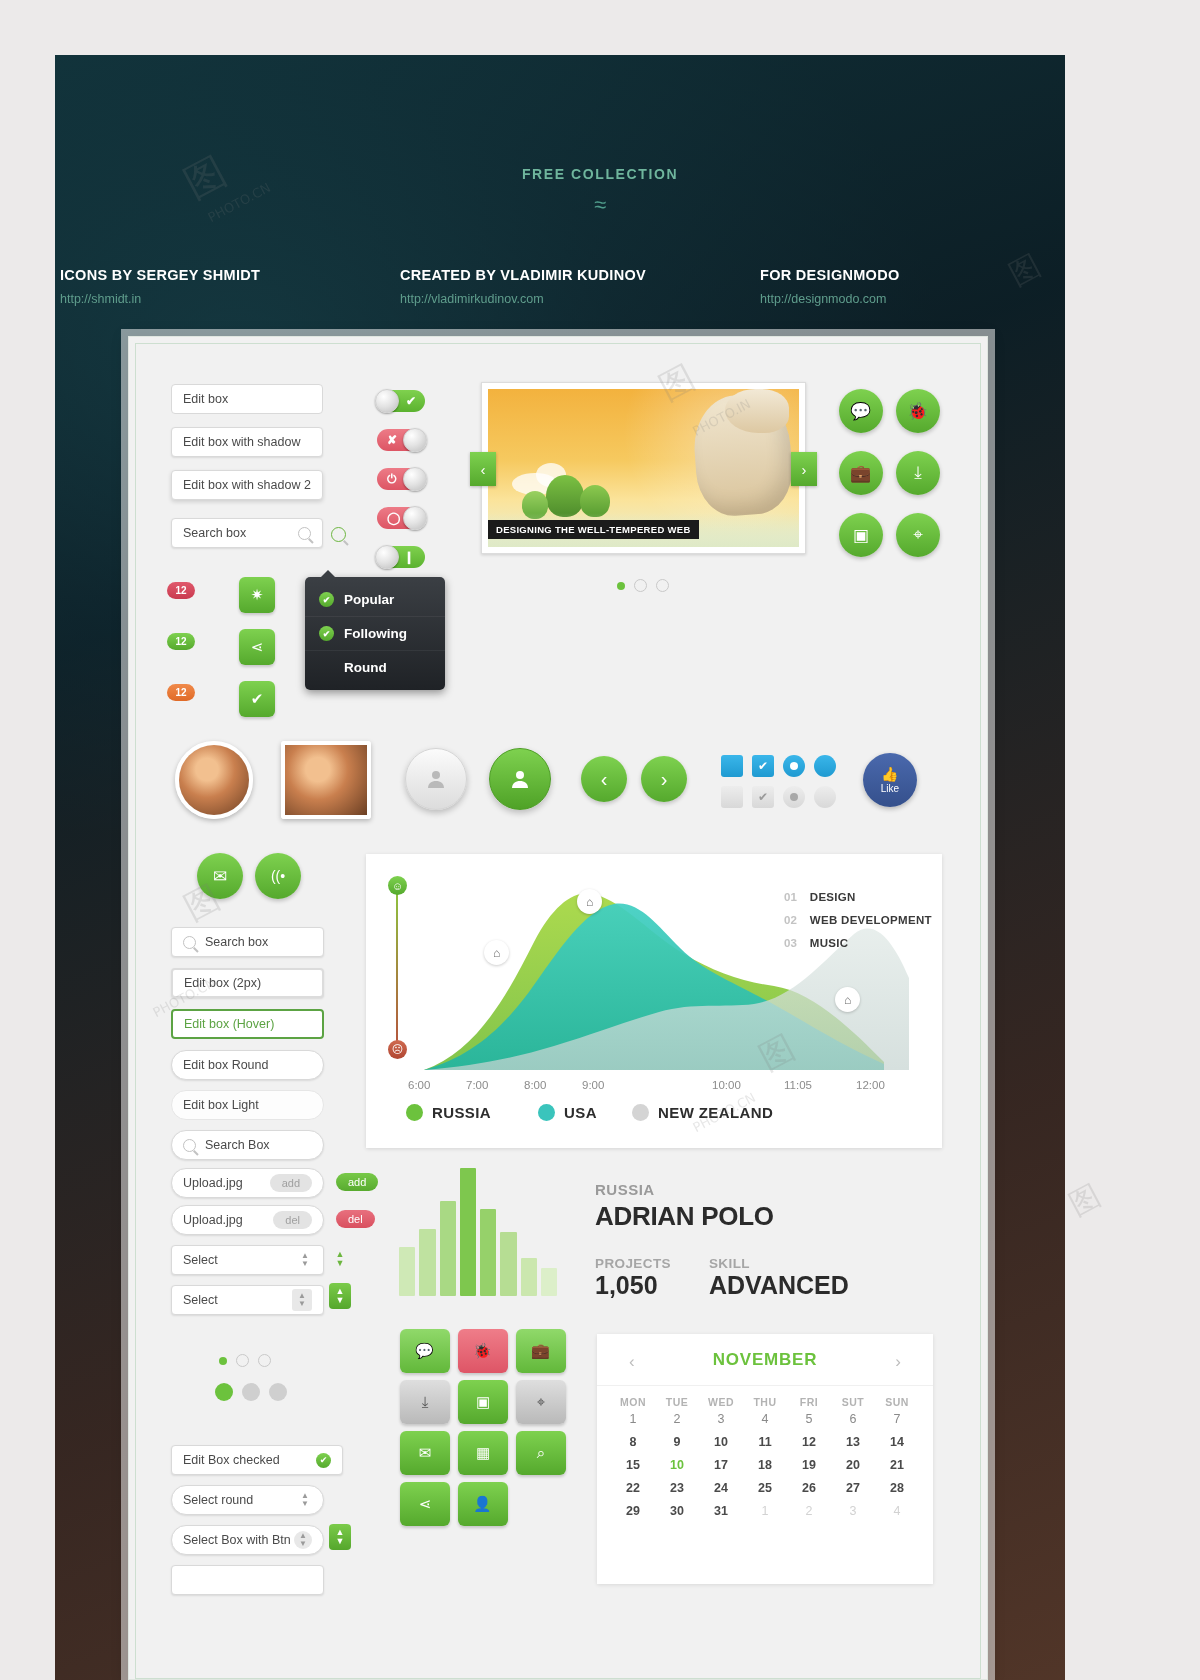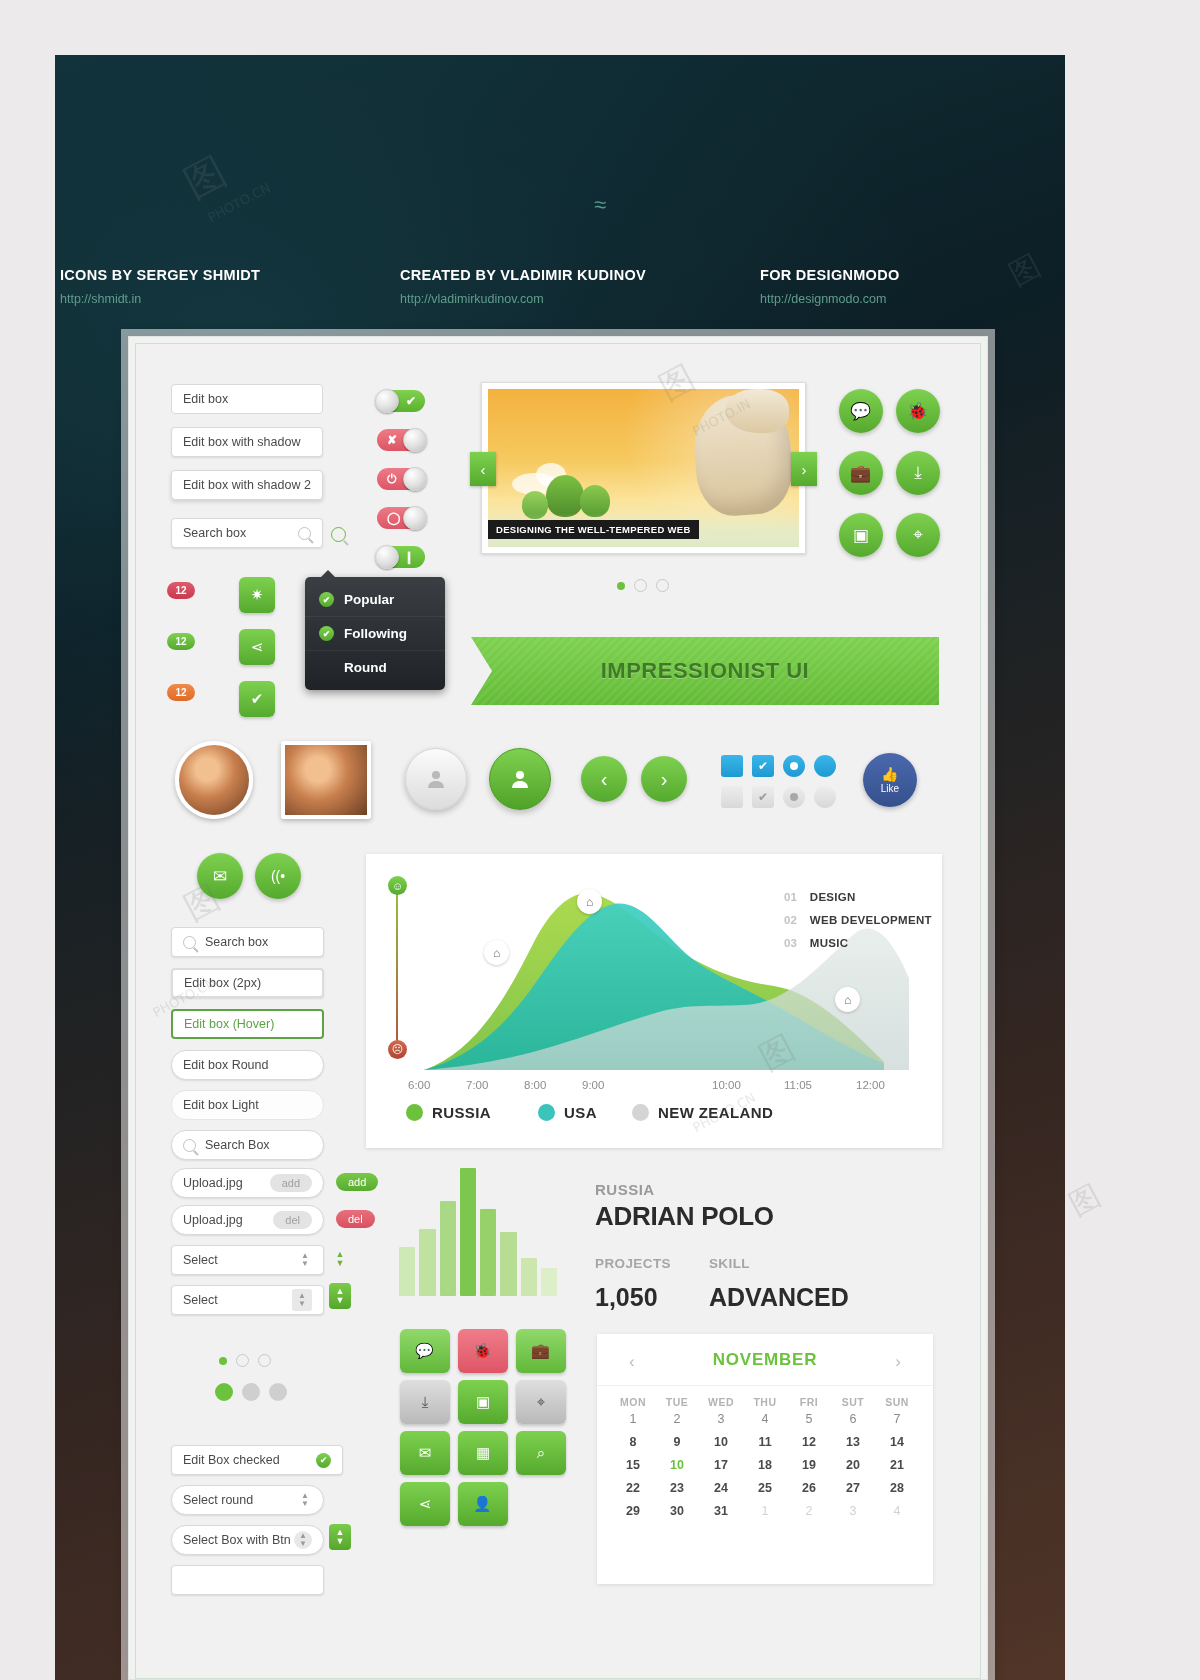--- a/index.html
+++ b/index.html
@@ -234,21 +234,21 @@
   .numList .t { color:#3a3a3a; font-weight:bold; letter-spacing:.3px; }
 
   
   #barChart { position:absolute; left:398px; top:1167px; width:158px; height:128px;
               display:flex; align-items:flex-end; gap:4px; }
   #barChart i { display:block; flex:1; border-radius:1px; }
   #profile { position:absolute; left:594px; top:1180px; }
   #profile .country { font-size:15px; font-weight:bold; color:#9a9a9a; letter-spacing:.5px; }
   #profile .pname { font-size:26px; font-weight:bold; color:#2b2b2b; margin-top:3px; letter-spacing:-.3px; }
   .statLbl { font-size:13.5px; font-weight:bold; color:#a6a6a6; letter-spacing:.4px; }
-  .statVal { font-size:25px; font-weight:bold; color:#2b2b2b; margin-top:12px; }
+  .statVal { font-size:25px; font-weight:bold; color:#2b2b2b; margin-top:0; }
 
   
   #cal { position:absolute; left:596px; top:1333px; width:336px; height:250px;
          background:#fff; box-shadow:0 1px 4px rgba(0,0,0,.1); }
   #calHead { height:52px; display:flex; align-items:center; justify-content:center;
              position:relative; border-bottom:1px solid #f0f0f0; }
   #calMonth { font-size:17px; font-weight:bold; color:#6cc23d; letter-spacing:.8px; }
   .calArrow { position:absolute; top:18px; font-size:17px; color:#bdbdbd; }
   #calDays { display:grid; grid-template-columns:repeat(7,1fr); padding:10px 14px 4px; }
   #calDays div { text-align:center; font-size:10.5px; font-weight:bold; color:#b3b3b3; letter-spacing:.5px; }
@@ -262,20 +262,21 @@
   .wm { position:absolute; color:rgba(120,120,120,.18); font-size:13px;
         transform:rotate(-28deg); pointer-events:none; z-index:30;
         font-family:"DejaVu Sans", sans-serif; }
 </style>
 </head>
 <body>
 
 <div id="canvas">
  <div id="hero"></div>
 
+ <div class="hdr" id="subtitle">FREE COLLECTION</div>
  <div class="hdr" id="squiggle">≈</div>
 
  <div class="credit" id="c1">
    <div class="name">ICONS BY SERGEY SHMIDT</div>
    <div class="url">http://shmidt.in</div>
  </div>
  <div class="credit" id="c2">
    <div class="name">CREATED BY VLADIMIR KUDINOV</div>
    <div class="url">http://vladimirkudinov.com</div>
  </div>
@@ -394,23 +395,20 @@
   <div class="circBtn g" style="left:767px;top:114px;">
     <span>⤓</span>
       </div>
   <div class="circBtn g" style="left:710px;top:176px;">
     <span>▣</span>
       </div>
   <div class="circBtn g" style="left:767px;top:176px;">
     <span>⌖</span>
       </div>
 
-  <div id="ribbon" style="left:342px;top:300px;">
-    <span>IMPRESSIONIST UI</span>
-  </div>
 
   <div class="avatar av-round" style="left:46px;top:404px;">
     <div class="avImg"></div>
       </div>
   <div class="avatar av-sq" style="left:152px;top:404px;">
     <div class="avImg"></div>
       </div>
 
   <div class="bigCirc grey" style="left:276px;top:411px;">
     <svg width="24" height="24" viewBox="0 0 24 24">

